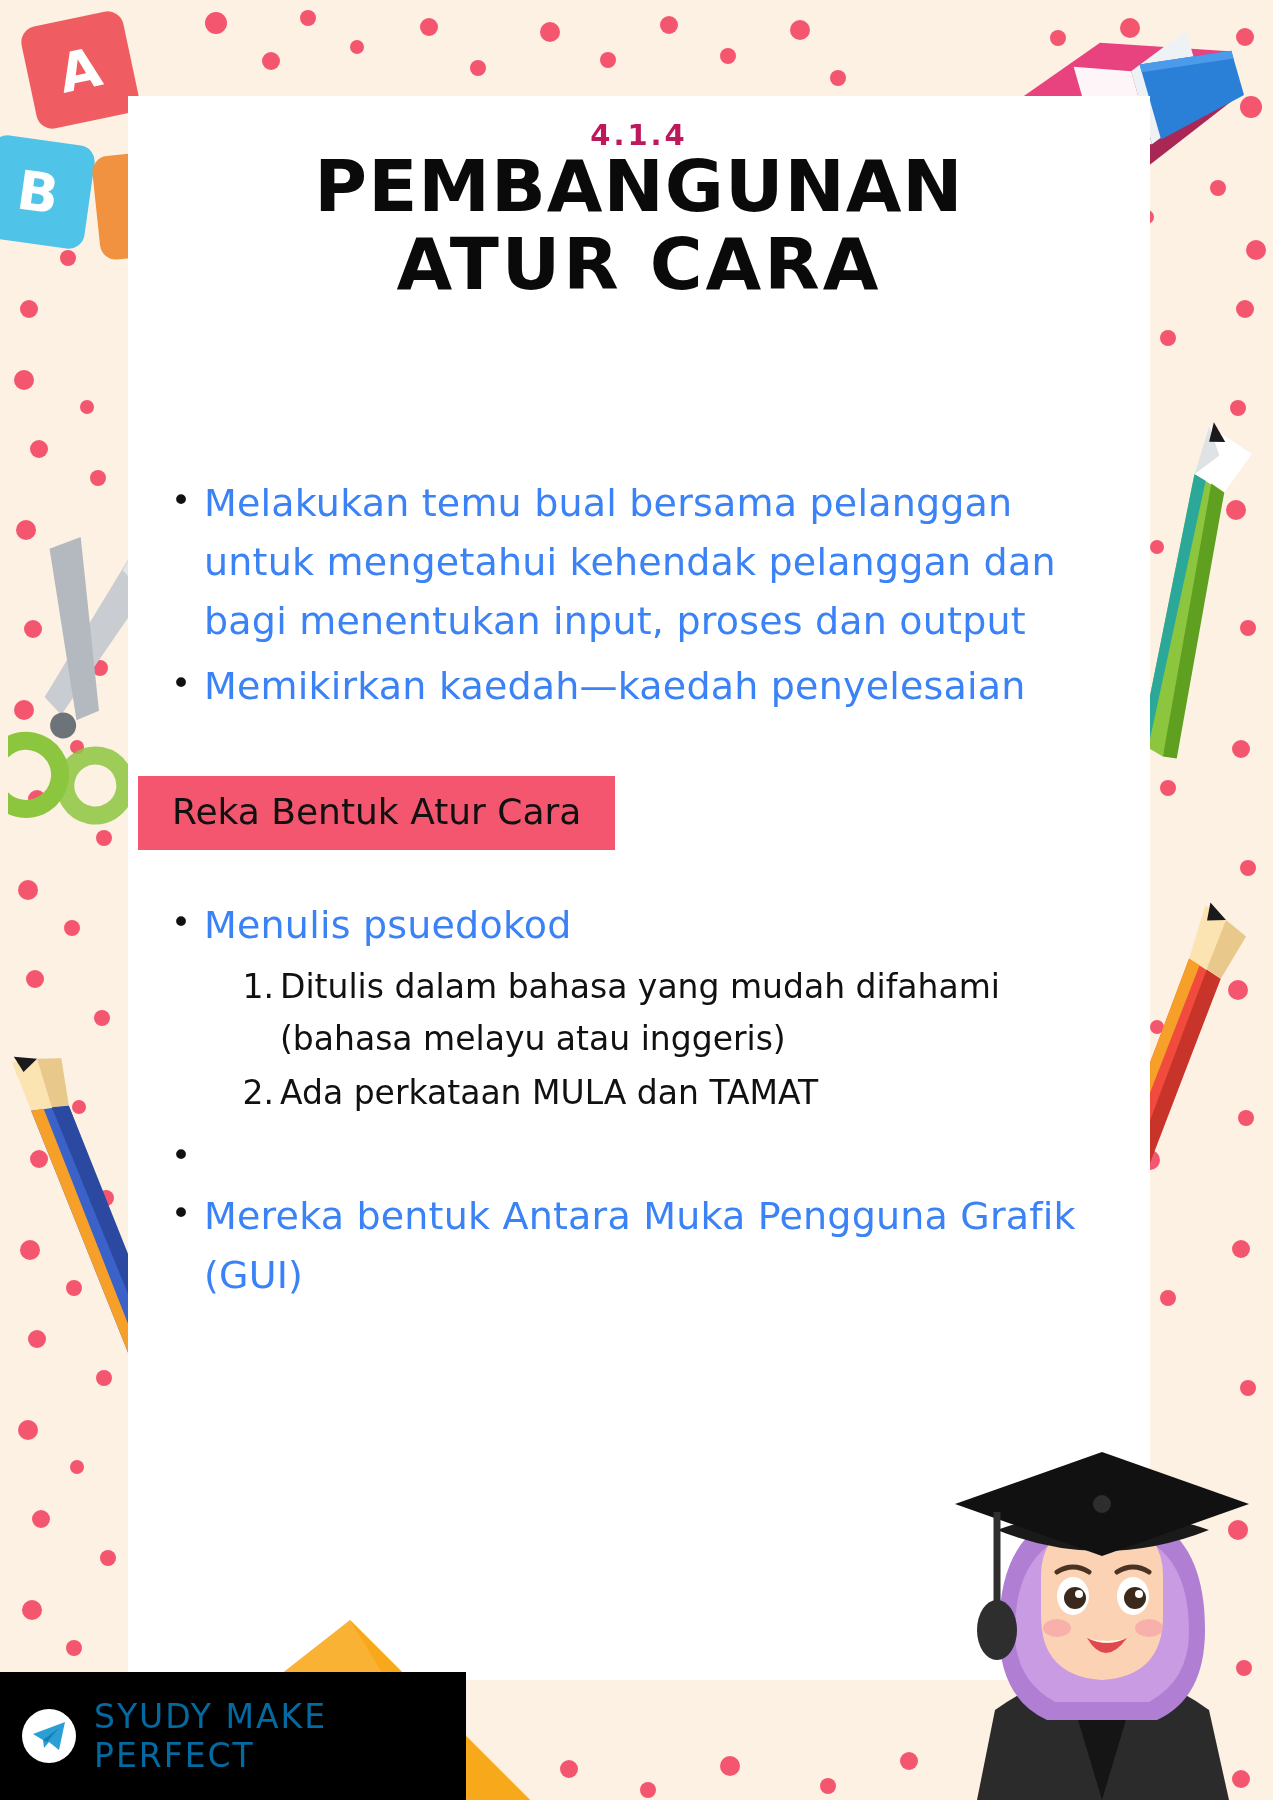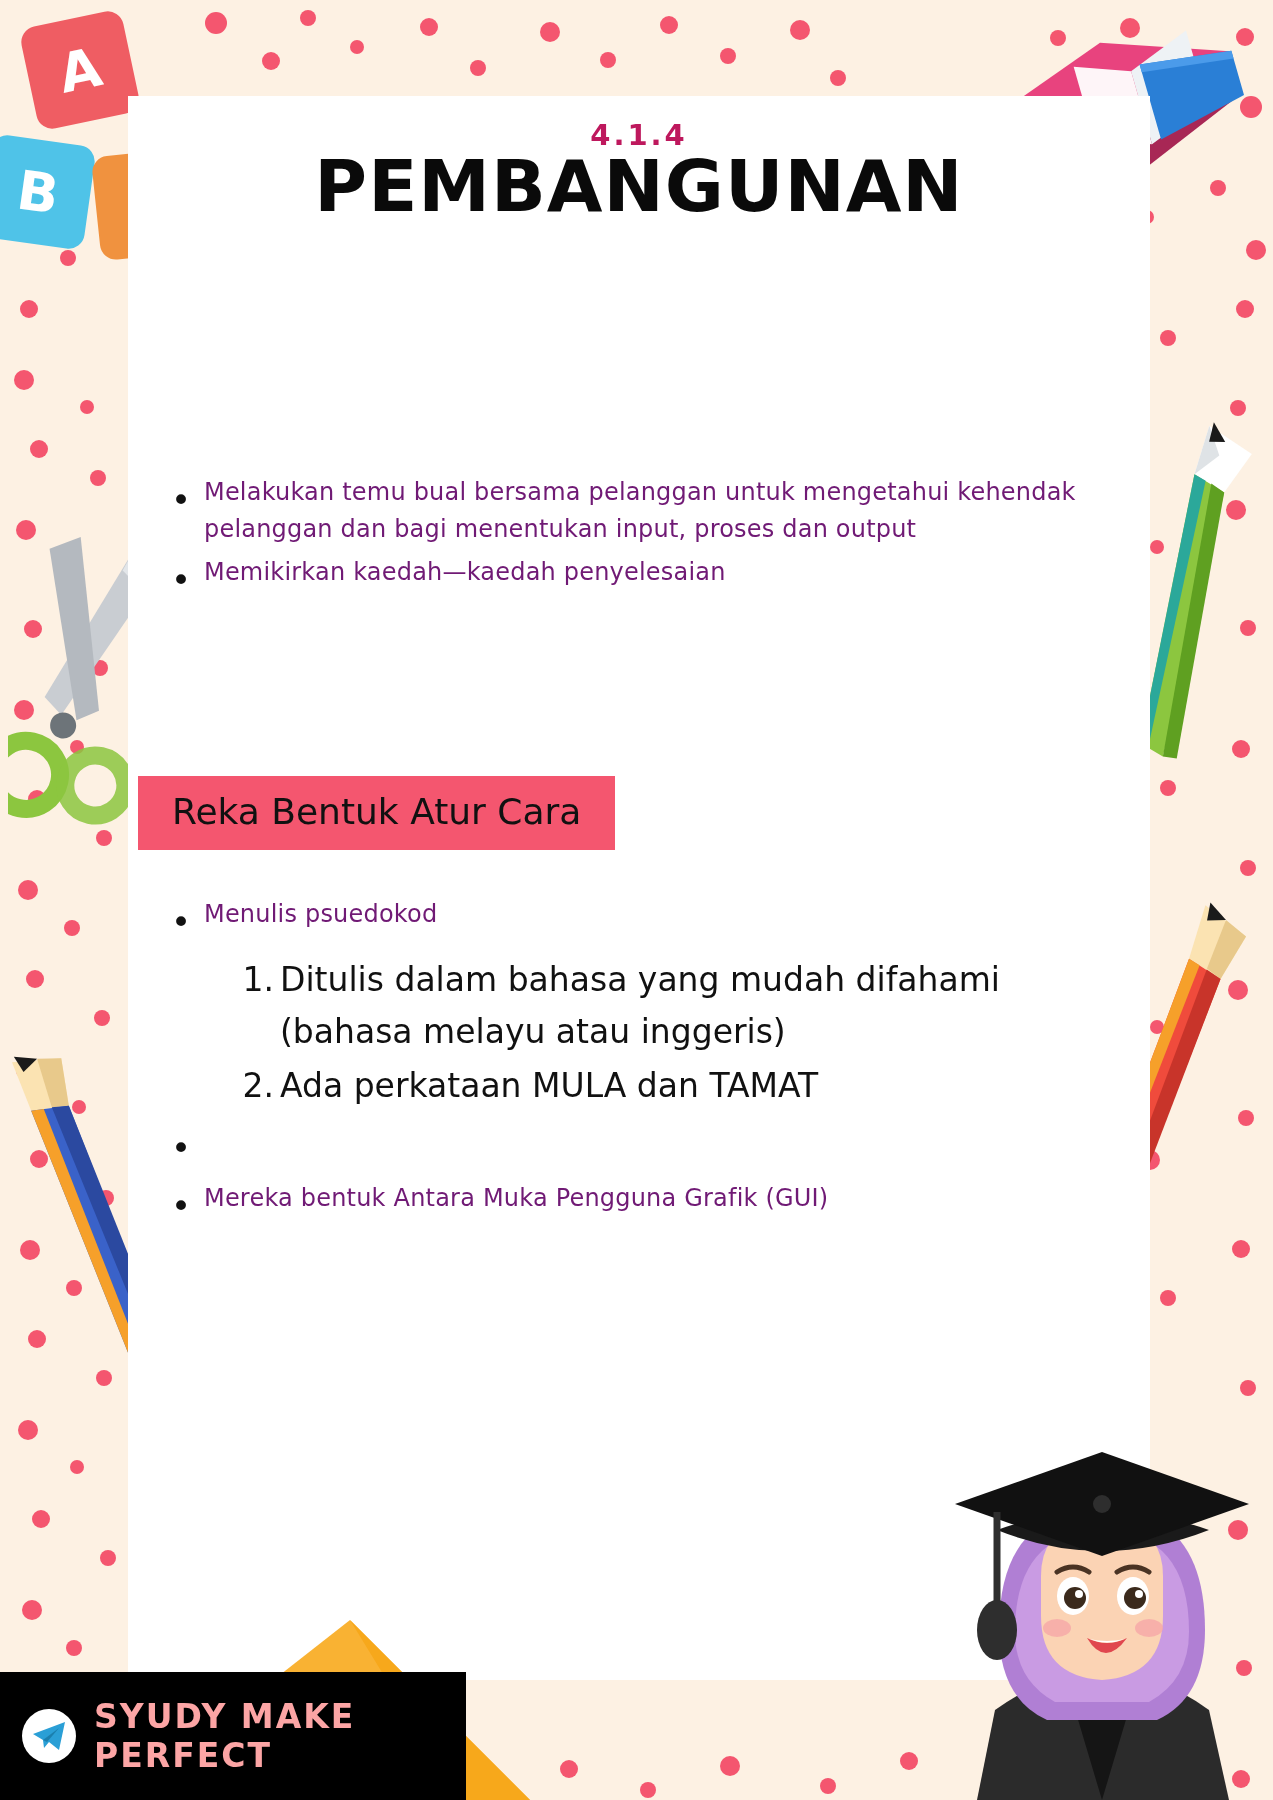--- a/index.html
+++ b/index.html
@@ -81,23 +81,23 @@
   }
   .bullet .mark {
     flex: 0 0 auto;
     width: 46px;
     text-align: center;
     font-size: 34px;
     line-height: 52px;
     color: #111;
   }
   .bullet .txt {
-    font-size: 24px;
+    font-size: 38px;
     line-height: 1.55;
-    color: #701a75;
+    color: #3b82f6;
     letter-spacing: 0.2px;
   }
 
   .numlist { margin: 2px 0 10px 74px; }
   .numitem { display: flex; align-items: flex-start; margin-bottom: 2px; }
   .numitem .num {
     flex: 0 0 auto;
     width: 48px;
     font-size: 33px;
     line-height: 1.55;
@@ -125,23 +125,23 @@
   }
   .tg {
     width: 54px; height: 54px;
     border-radius: 50%;
     background: #fff;
     position: relative;
     flex: 0 0 auto;
   }
   .tg svg { position: absolute; left: 10px; top: 12px; }
   .footer .fl {
-    color: #fca5a5;
+    color: #0369a1;
     font-size: 33px;
-    font-weight: 700;
+    font-weight: 400;
     letter-spacing: 2px;
   }
 
   
   .deco { position: absolute; z-index: 20; }
 
   
   .blk {
     position: absolute;
     border-radius: 16px;
@@ -365,20 +365,21 @@
     </div>
   <div class="blk deco" id="blkC">
       <span>C</span>
     </div>
 
   <div class="card">
 
     <div class="code">4.1.4</div>
     <div class="title">
       <span>PEMBANGUNAN</span>
+      <span class="l2">ATUR CARA</span>
     </div>
 
 
     <div class="list" id="list1">
       <div class="bullet">
         <div class="mark">•</div>
         <div class="txt">Melakukan temu bual bersama pelanggan untuk mengetahui kehendak pelanggan dan bagi menentukan input, proses dan output</div>
       </div>
       <div class="bullet">
         <div class="mark">•</div>

